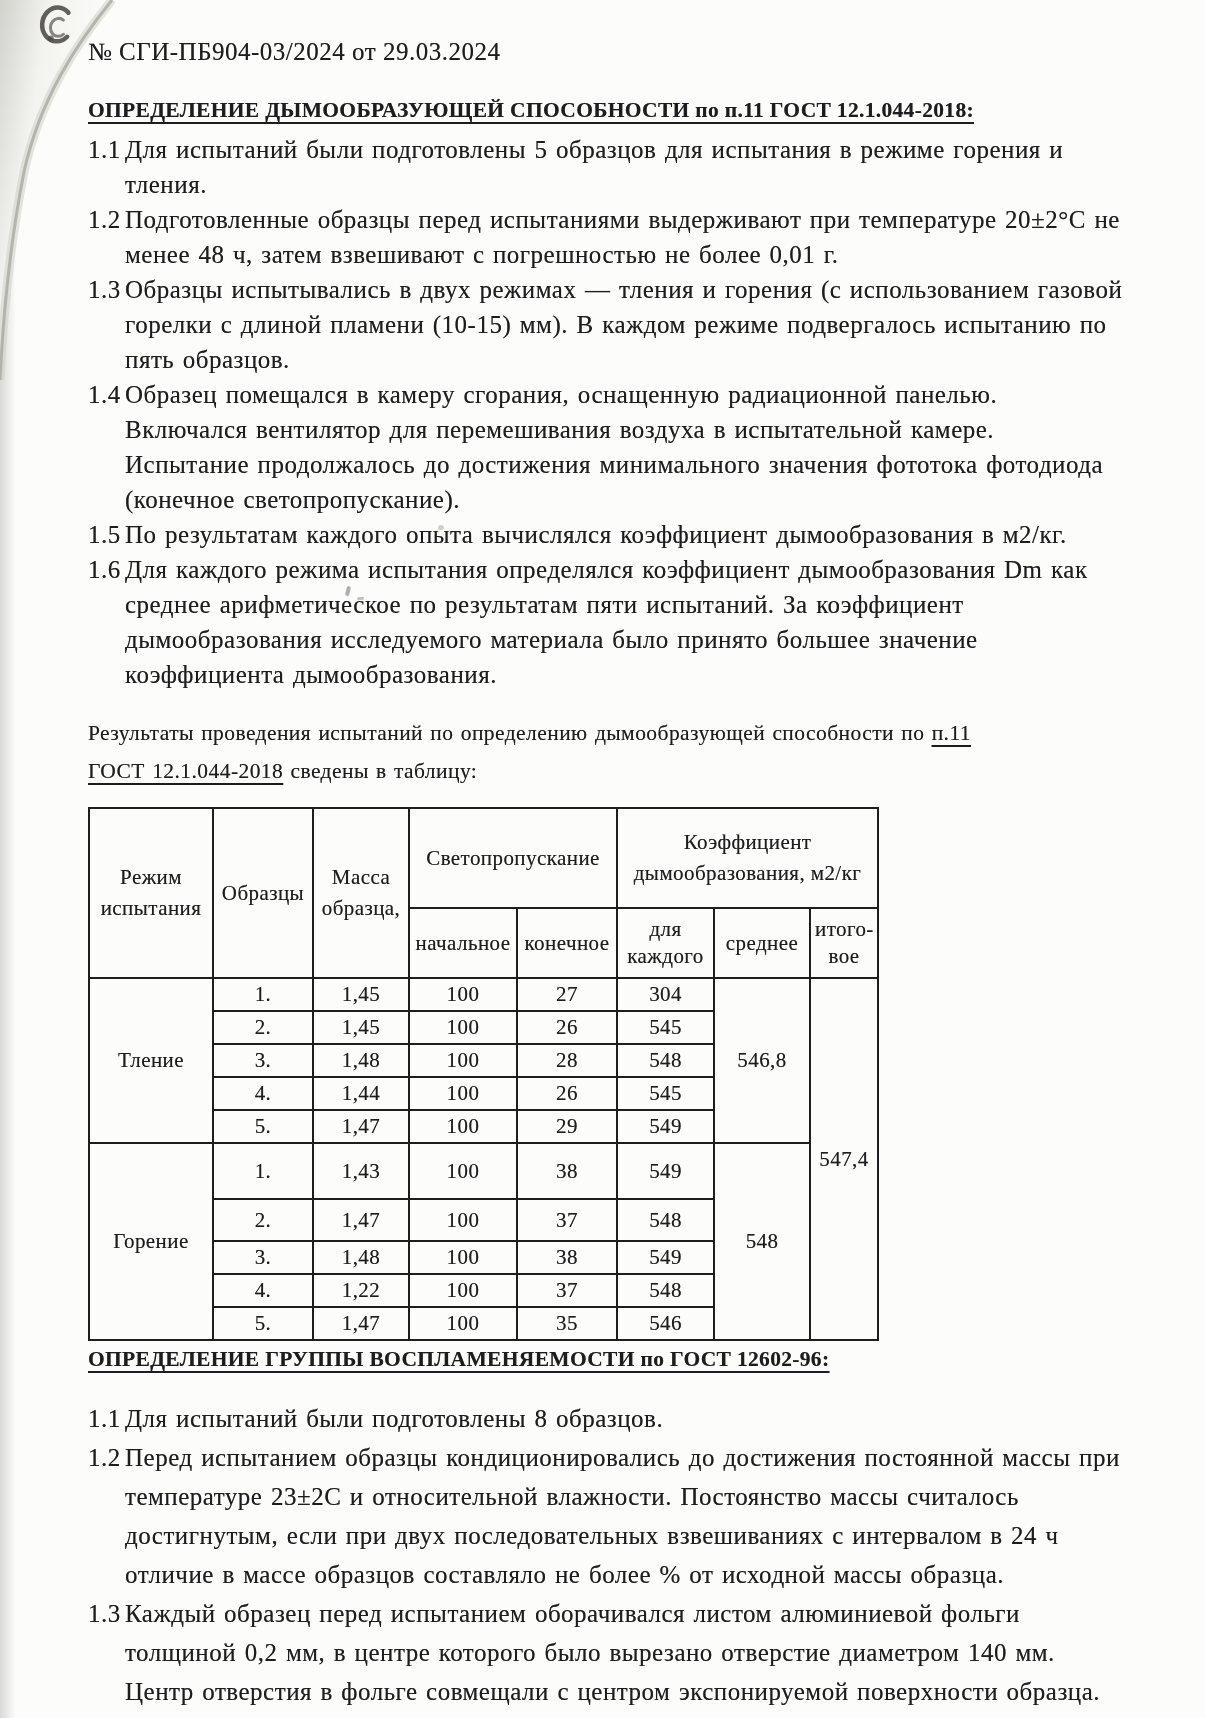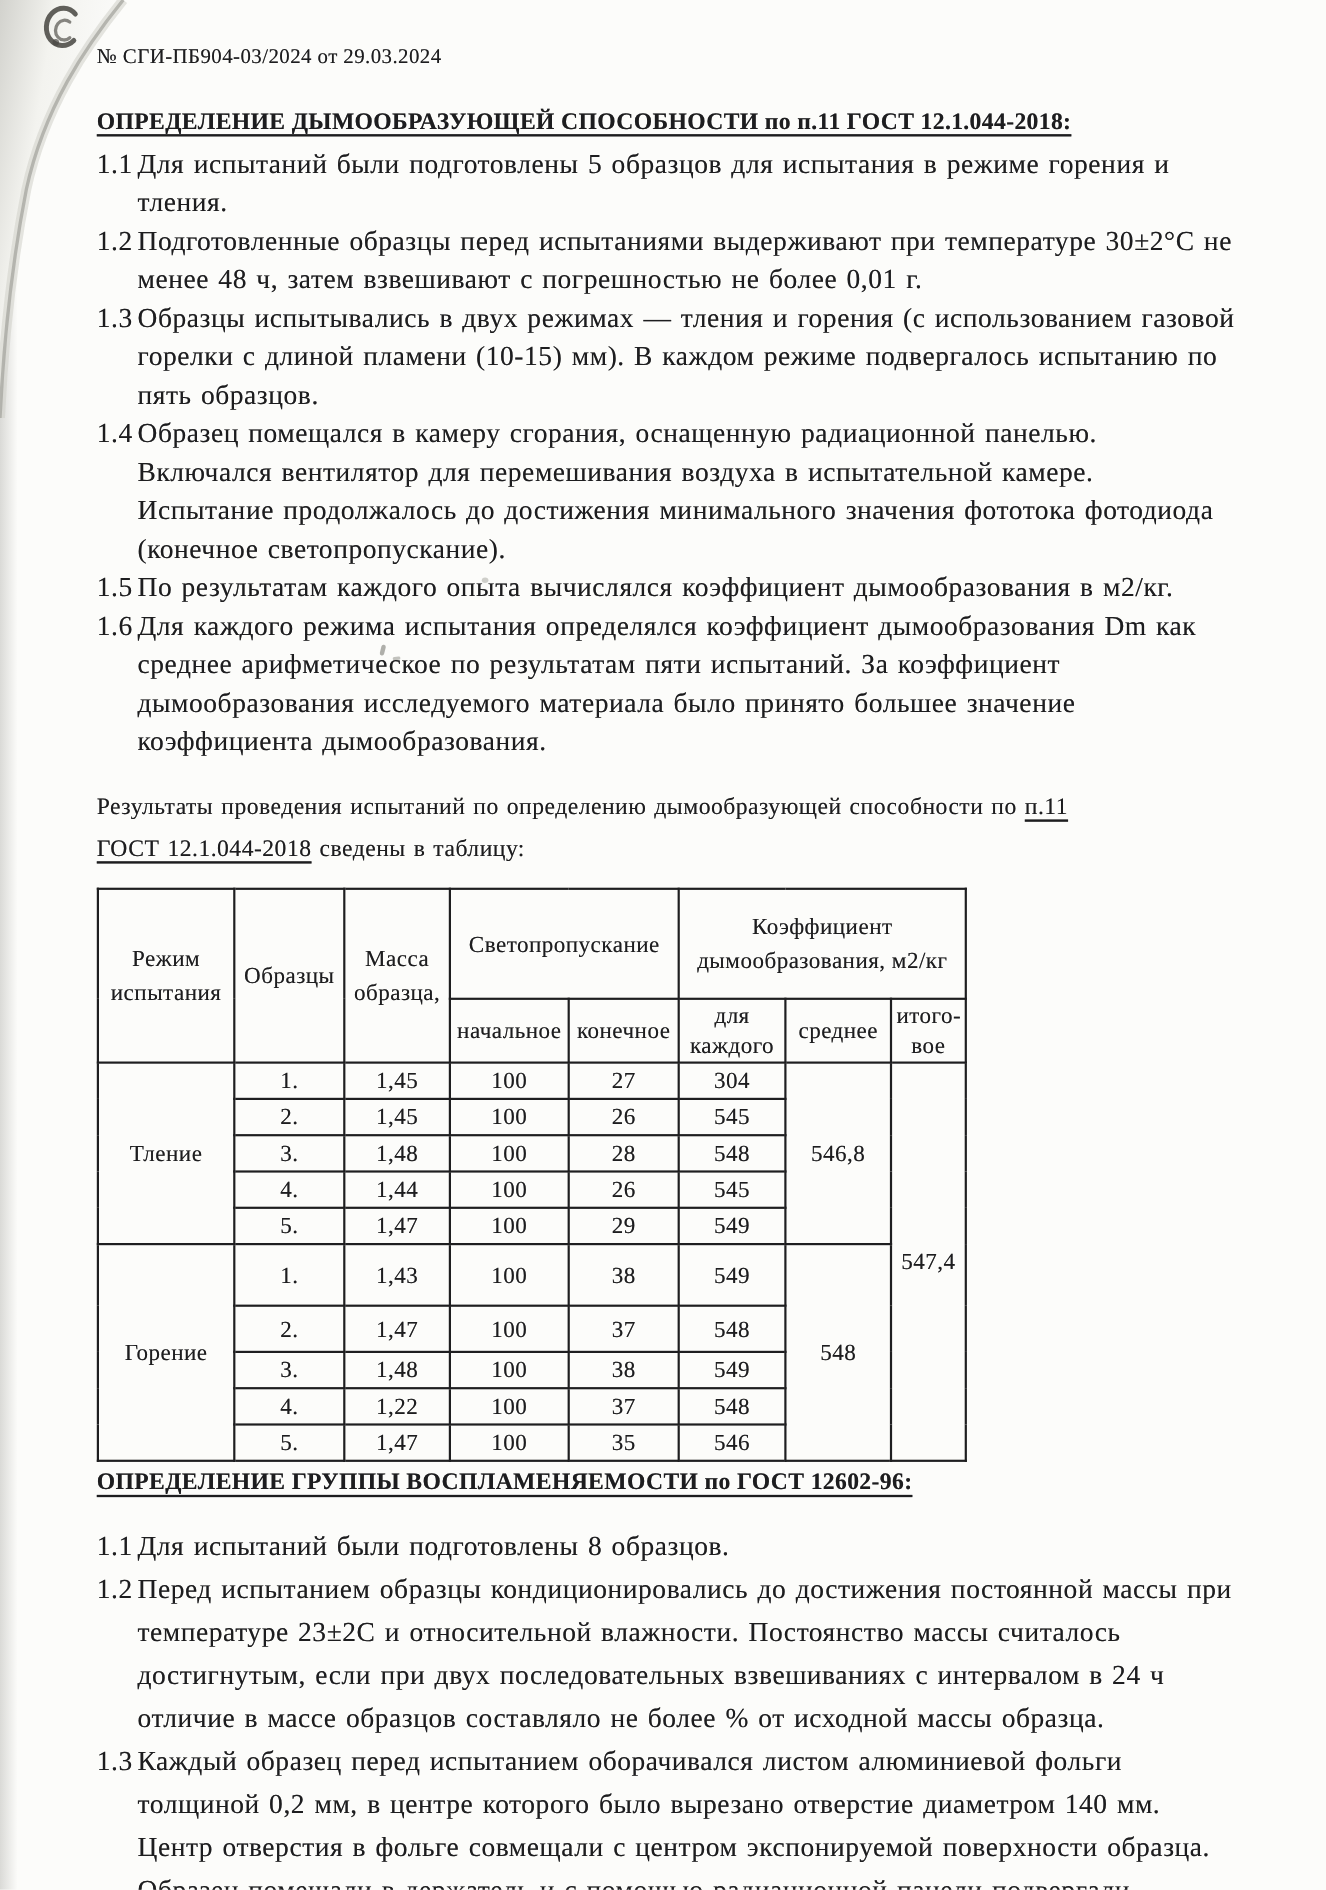--- a/index.html
+++ b/index.html
@@ -15,21 +15,21 @@
   .edge-shade {
     position:absolute; left:0; top:0; width:16px; height:100%;
     background:linear-gradient(90deg, rgba(120,120,114,.26), rgba(120,120,114,0));
     z-index:1;
   }
   .content {
     position:absolute; left:88px; top:40px; width:1035px;
     text-shadow:0 0 0.5px rgba(25,25,28,.55);
     z-index:3;
   }
-  .doc-number { font-size:19px; line-height:24px; letter-spacing:.02em; }
+  .doc-number { font-size:25px; line-height:24px; letter-spacing:.02em; }
   .sec-title {
     margin-top:34px;
     font-size:21.5px; letter-spacing:.015em;
     text-decoration:underline;
     text-underline-offset:5px;
     text-decoration-thickness:2px;
     font-weight:bold;
   }
   .list { margin-top:9px; font-size:25px; line-height:35px; letter-spacing:.02em; word-spacing:.07em; }
   .list2 { line-height:39px; margin-top:27px; }
@@ -50,21 +50,21 @@
     letter-spacing:.02em;
   }
   table.results td {
     border:2px solid #1e1e20;
     text-align:center;
     vertical-align:middle;
     padding:0 4px;
     line-height:31px;
   }
   tr.h1 { height:100px; }
-  tr.h2 { height:58px; }
+  tr.h2 { height:70px; }
   tr.h2 td { line-height:27px; }
   td.vt { vertical-align:top; padding-top:8px; }
   tr.dr { height:33px; }
   tr.dr1 { height:56px; }
   tr.dr2 { height:42px; }
   tr.dr3 { height:29px; }
 
   .sec2-title-wrap { margin-top:5px; }
 
   
@@ -107,21 +107,21 @@
 
   <div class="sec-title">ОПРЕДЕЛЕНИЕ ДЫМООБРАЗУЮЩЕЙ СПОСОБНОСТИ по п.11 ГОСТ 12.1.044-2018:</div>
 
   <div class="list">
     <div class="li">
       <span class="num">1.1</span>
       <span class="body">Для испытаний были подготовлены 5 образцов для испытания в режиме горения и тления.</span>
     </div>
     <div class="li">
       <span class="num">1.2</span>
-      <span class="body">Подготовленные образцы перед испытаниями выдерживают при температуре 30±2°С не менее 48 ч, затем взвешивают с погрешностью не более 0,01 г.</span>
+      <span class="body">Подготовленные образцы перед испытаниями выдерживают при температуре 20±2°С не менее 48 ч, затем взвешивают с погрешностью не более 0,01 г.</span>
     </div>
     <div class="li">
       <span class="num">1.3</span>
       <span class="body">Образцы испытывались в двух режимах — тления и горения (с использованием газовой горелки с длиной пламени (10-15) мм). В каждом режиме подвергалось испытанию по пять образцов.</span>
     </div>
     <div class="li">
       <span class="num">1.4</span>
       <span class="body">Образец помещался в камеру сгорания, оснащенную радиационной панелью. Включался вентилятор для перемешивания воздуха в испытательной камере. Испытание продолжалось до достижения минимального значения фототока фотодиода (конечное светопропускание).</span>
     </div>
     <div class="li">

